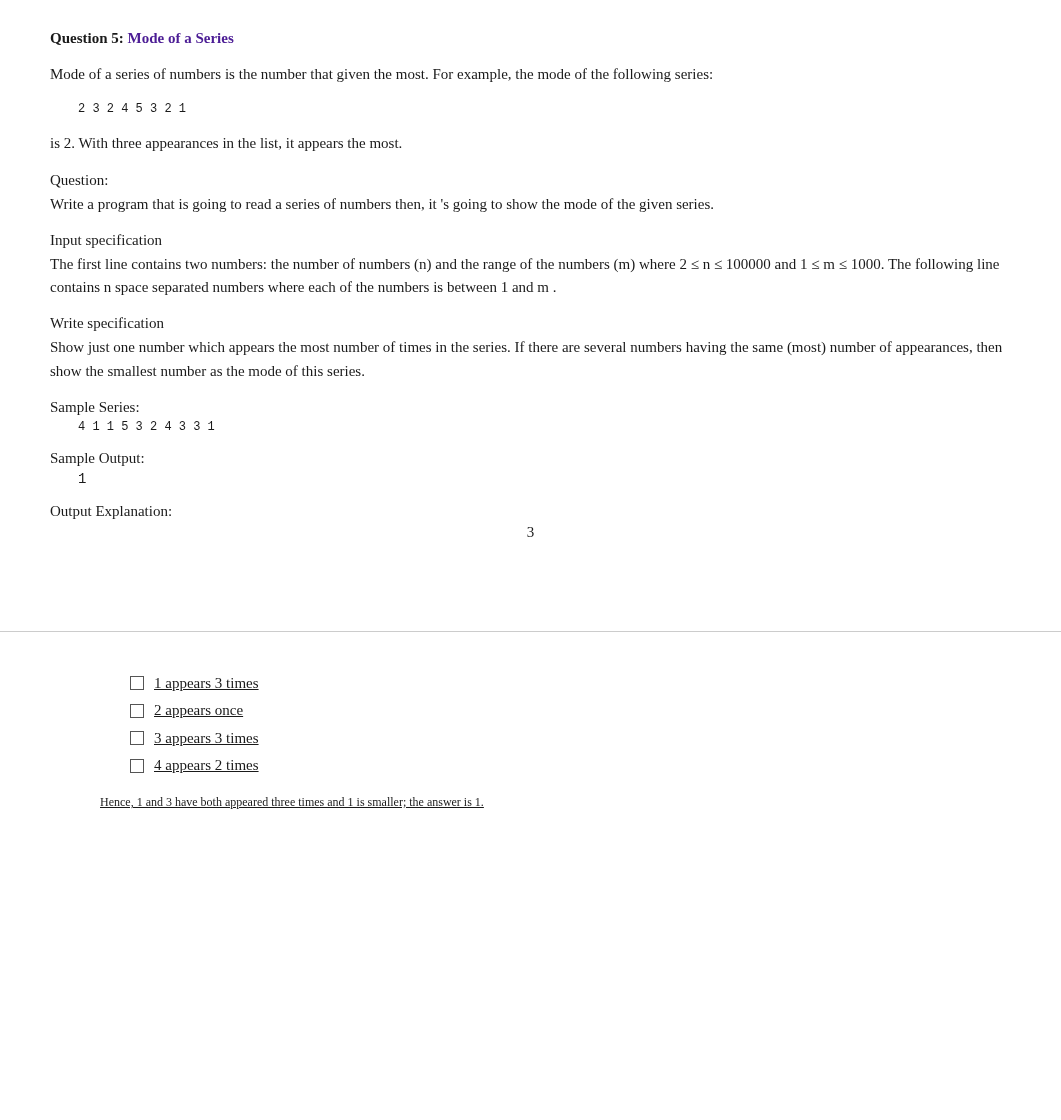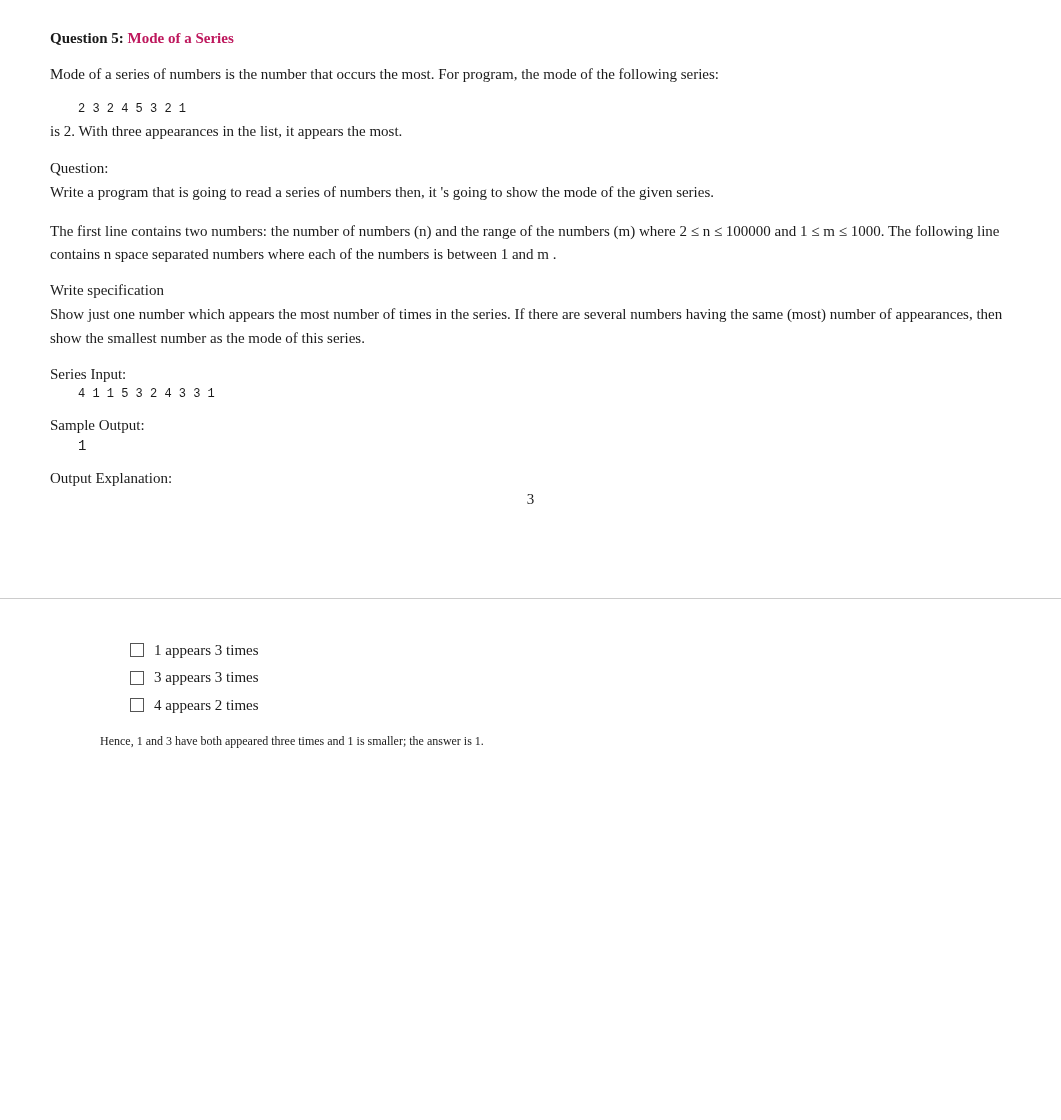--- a/index.html
+++ b/index.html
@@ -22,21 +22,21 @@
       max-width: 1061px;
     }
 
     .question-title {
       font-weight: bold;
       font-size: 15px;
       margin-bottom: 16px;
     }
 
     .question-title-orange {
-      color: #be185d;
+      color: #4c1d95;
       font-weight: bold;
     }
 
     .body-text {
       font-size: 15px;
       line-height: 1.55;
       margin-bottom: 16px;
     }
 
     .indented {
@@ -64,20 +64,21 @@
     }
 
     .divider {
       border: none;
       border-top: 1px solid #cccccc;
       margin: 30px 0;
     }
 
     .explanation-section {
       padding: 10px 50px 40px 50px;
+      text-decoration: underline;
     }
 
     .output-explanation-center {
       text-align: center;
       font-size: 15px;
       margin-bottom: 20px;
       color: #1a1a1a;
     }
 
     .checkbox-list {
@@ -113,41 +114,42 @@
 </head>
 <body>
 
 <div class="main-container">
 
   <div class="question-title">
     <span>Question 5: </span><span class="question-title-orange">Mode of a Series</span>
   </div>
 
   <div class="section-block">
-    <p class="body-text">Mode of a series of numbers is the number that occurs the most. For program, the mode of the following series:</p>
+    <p class="body-text">Mode of a series of numbers is the number that given the most. For example, the mode of the following series:</p>
     <p class="indented">2 3 2 4 5 3 2 1</p>
-    <p class="body-text" style="margin-top:4px;">is 2. With three appearances in the list, it appears the most.</p>
+    <p class="body-text" style="margin-top:16px;">is 2. With three appearances in the list, it appears the most.</p>
   </div>
 
   <div class="section-block">
     <p class="section-heading">Question:</p>
     <p class="body-text">Write a program that is going to read a series of numbers then, it 's going to show the mode of the given series.</p>
   </div>
 
   <div class="section-block">
+    <p class="section-heading">Input specification</p>
     <p class="body-text">The first line contains two numbers: the number of numbers (n) and the range of the numbers (m) where 2 ≤ n ≤ 100000 and 1 ≤ m ≤ 1000. The following line contains n space separated numbers where each of the numbers is between 1 and m .</p>
   </div>
 
   <div class="section-block">
     <p class="section-heading">Write specification</p>
     <p class="body-text">Show just one number which appears the most number of times in the series. If there are several numbers having the same (most) number of appearances, then show the smallest number as the mode of this series.</p>
   </div>
 
   <div class="section-block">
-    <p class="section-heading">Series Input:</p>
+    <p class="section-heading">Sample Series:</p>
     <p class="indented">4 1 1 5 3 2 4 3 3 1</p>
   </div>
 
   <div class="section-block" style="margin-top:12px;">
     <p class="section-heading">Sample Output:</p>
     <p class="sample-output-number">1</p>
   </div>
 
   <div class="section-block" style="margin-top:4px;">
     <p class="section-heading">Output Explanation:</p>
@@ -159,20 +161,24 @@
 
 <div class="explanation-section">
 
   <ul class="checkbox-list">
   <li>
         <span class="checkbox-icon"></span>
         <span>1 appears 3 times</span>
       </li>
       <li>
         <span class="checkbox-icon"></span>
+        <span>2 appears once</span>
+      </li>
+      <li>
+        <span class="checkbox-icon"></span>
         <span>3 appears 3 times</span>
       </li>
       <li>
         <span class="checkbox-icon"></span>
         <span>4 appears 2 times</span>
       </li>
     </ul>
 
   <p class="conclusion-text">Hence, 1 and 3 have both appeared three times and 1 is smaller; the answer is 1.</p>
 </div>

